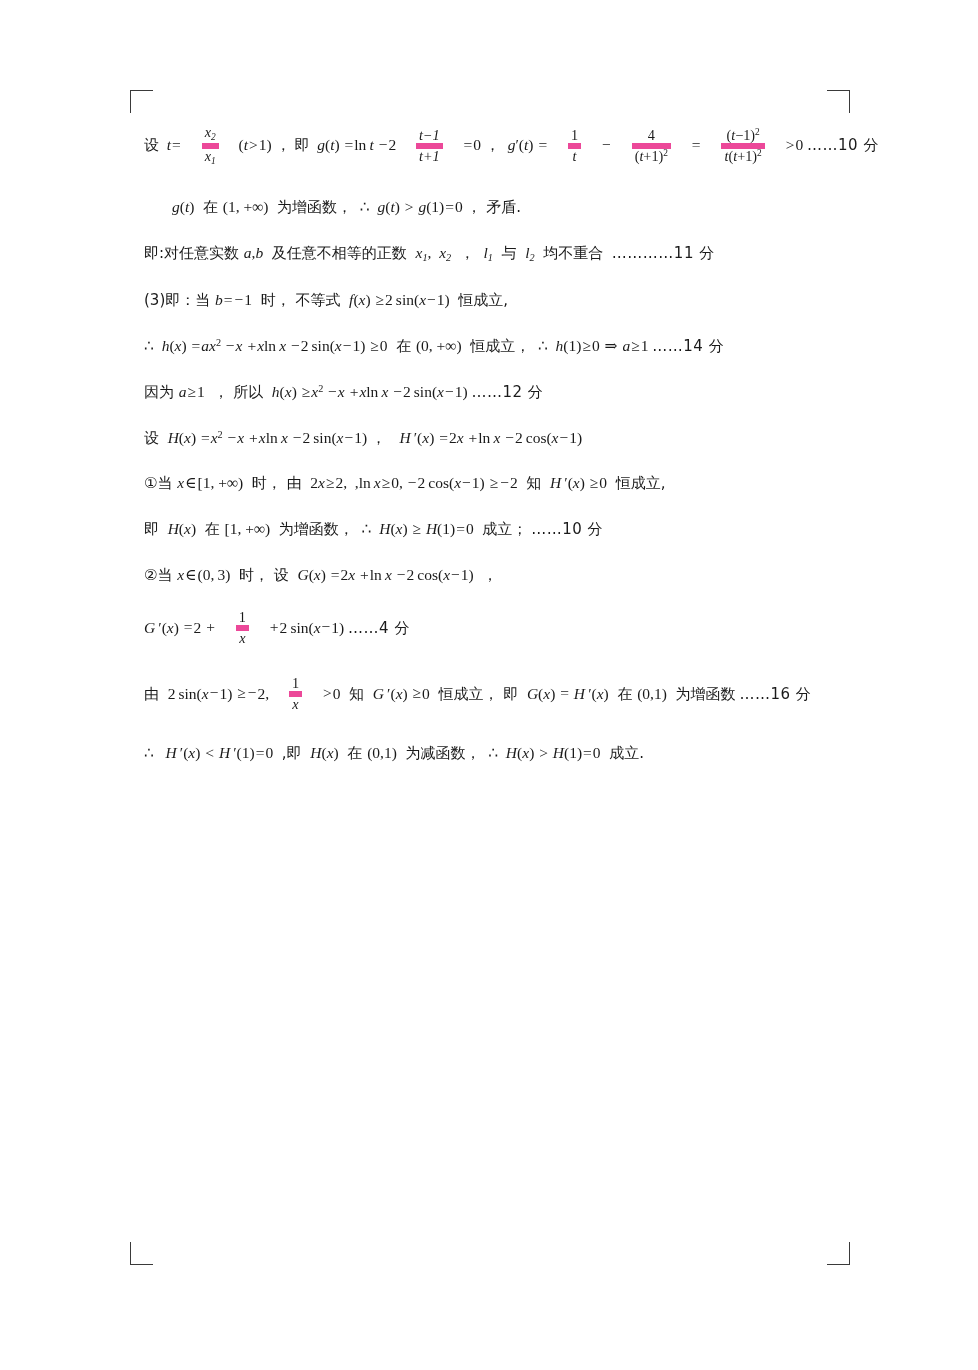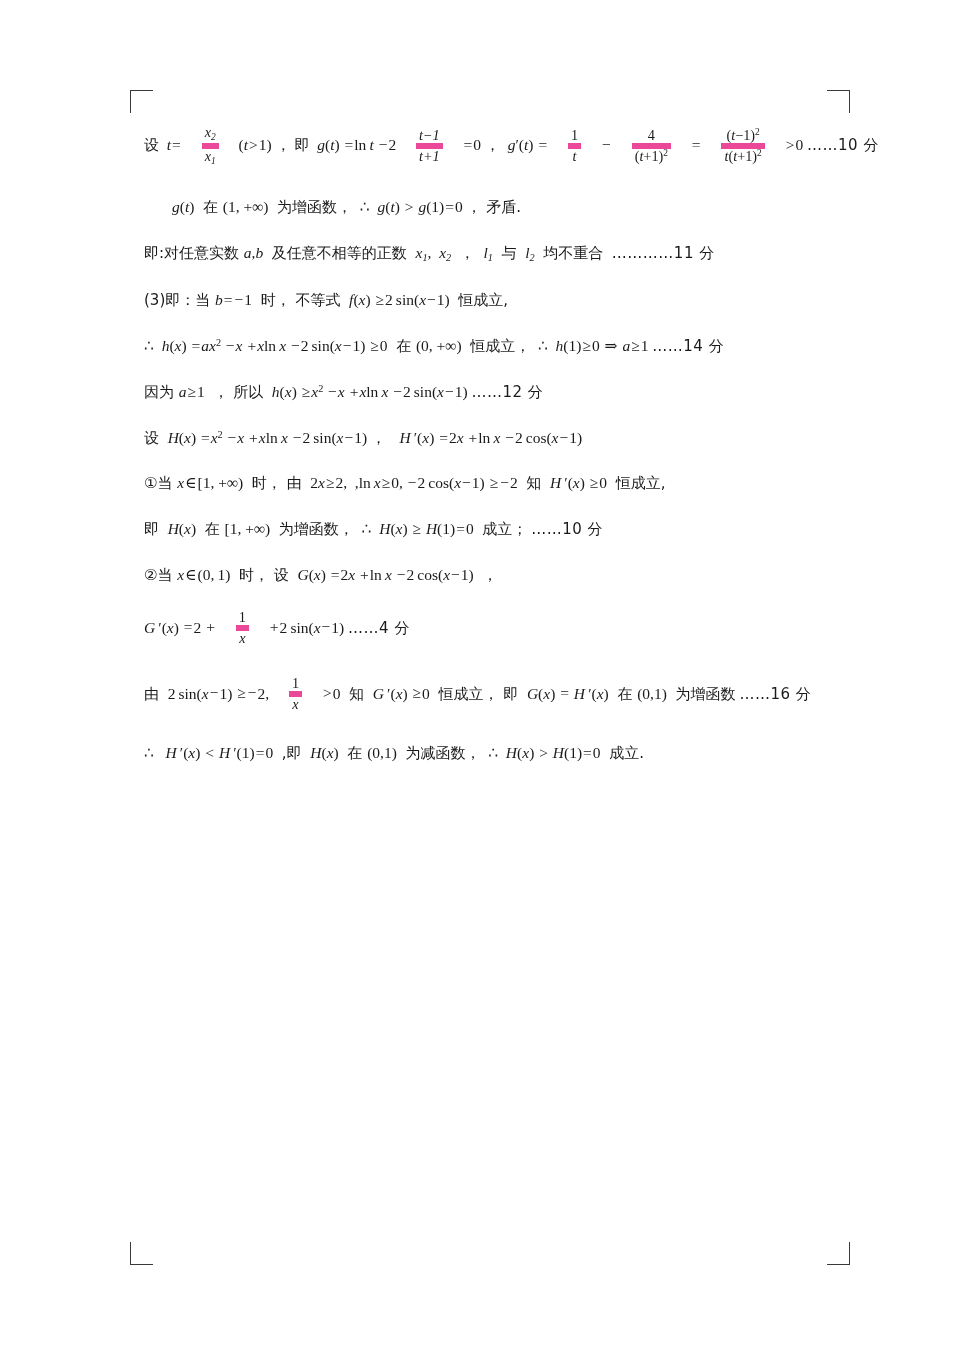--- a/index.html
+++ b/index.html
@@ -201,21 +201,21 @@
       <span class="cn">&nbsp;为增函数，</span>
       <span class="mr">&nbsp;∴&nbsp;</span>
       <span class="mi">H</span><span class="mr">(</span><span class="mi">x</span><span class="mr">)</span>
       <span class="op">≥</span>
       <span class="mi">H</span><span class="mr">(1)</span><span class="op">=</span><span class="mr">0</span>
       <span class="cn">&nbsp;成立；</span>
       <span class="cn dots">……10 分</span>
     </div>
 
     <div class="line">
-      <span class="cn">②当&nbsp;</span><span class="mi">x</span><span class="op">∈</span><span class="mr">(0, 1)</span>
+      <span class="cn">②当&nbsp;</span><span class="mi">x</span><span class="op">∈</span><span class="mr">(0, 3)</span>
       <span class="cn">&nbsp;时，&nbsp;设&nbsp;</span>
       <span class="mi">G</span><span class="mr">(</span><span class="mi">x</span><span class="mr">)</span>
       <span class="op">=</span><span class="mr">2</span><span class="mi">x</span>
       <span class="op">+</span><span class="mr">ln </span><span class="mi">x</span>
       <span class="op">−</span><span class="mr">2 cos(</span><span class="mi">x</span><span class="op">−</span><span class="mr">1)</span>
       <span class="cn">&nbsp;，</span>
     </div>
 
     <div class="line tall">
       <span class="mi">G</span><span class="mr"> ′(</span><span class="mi">x</span><span class="mr">)</span>

